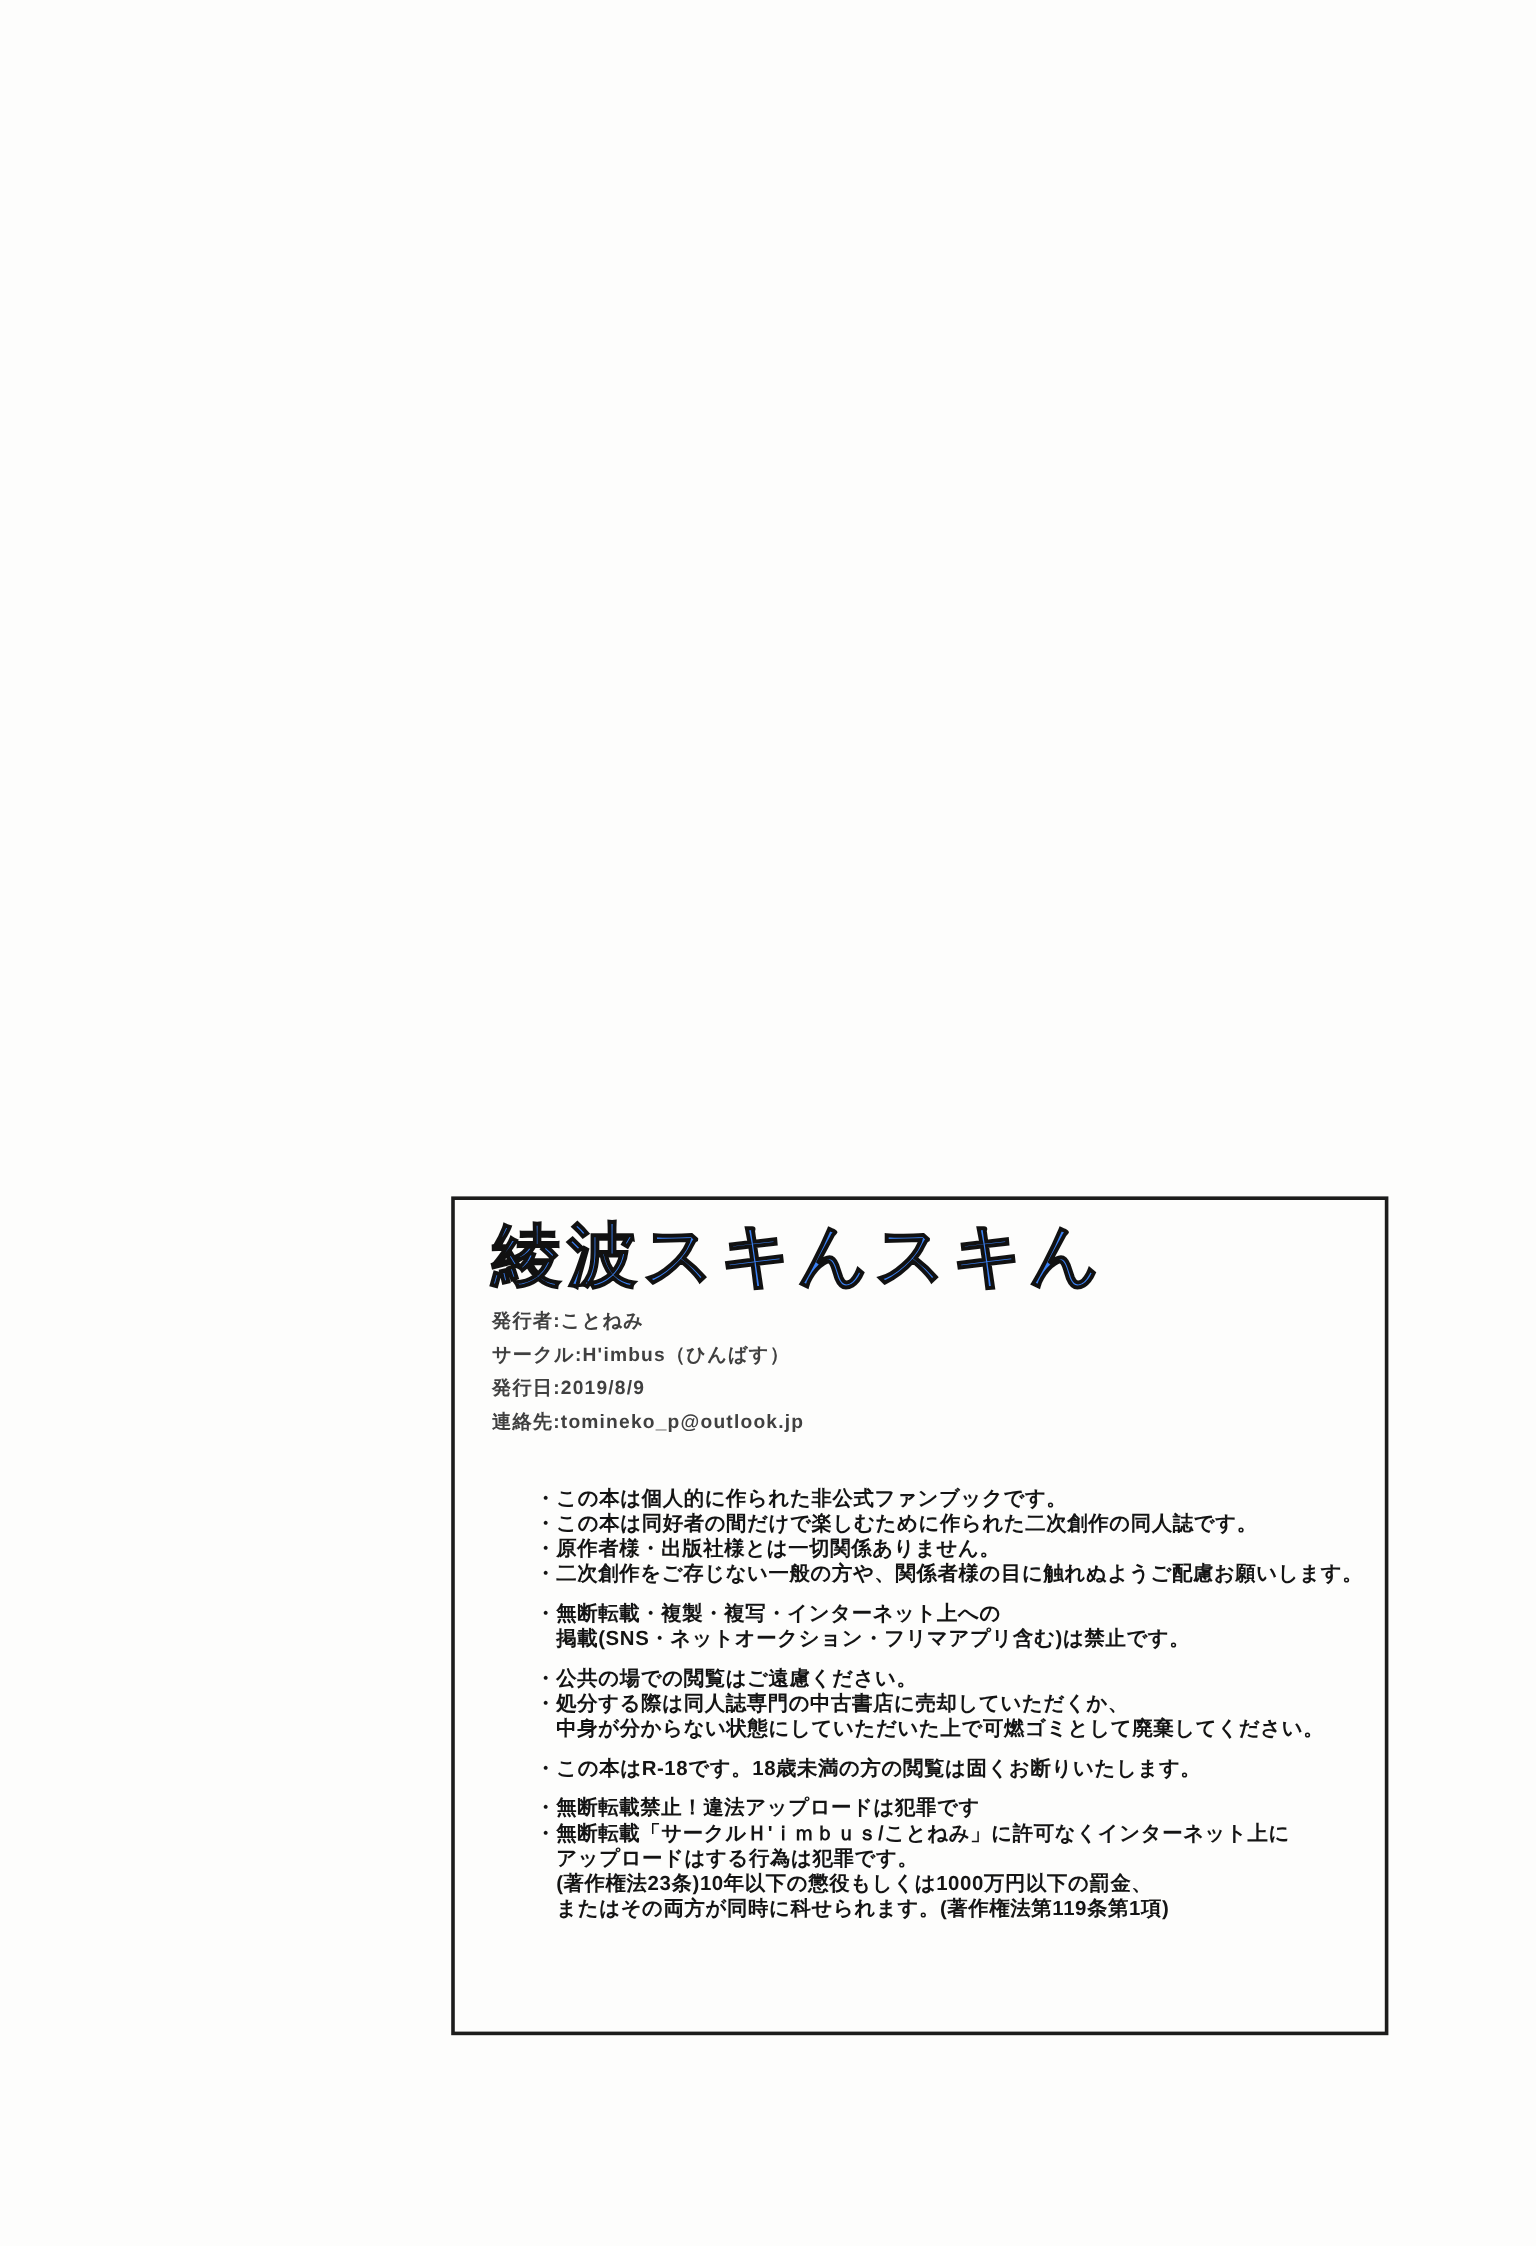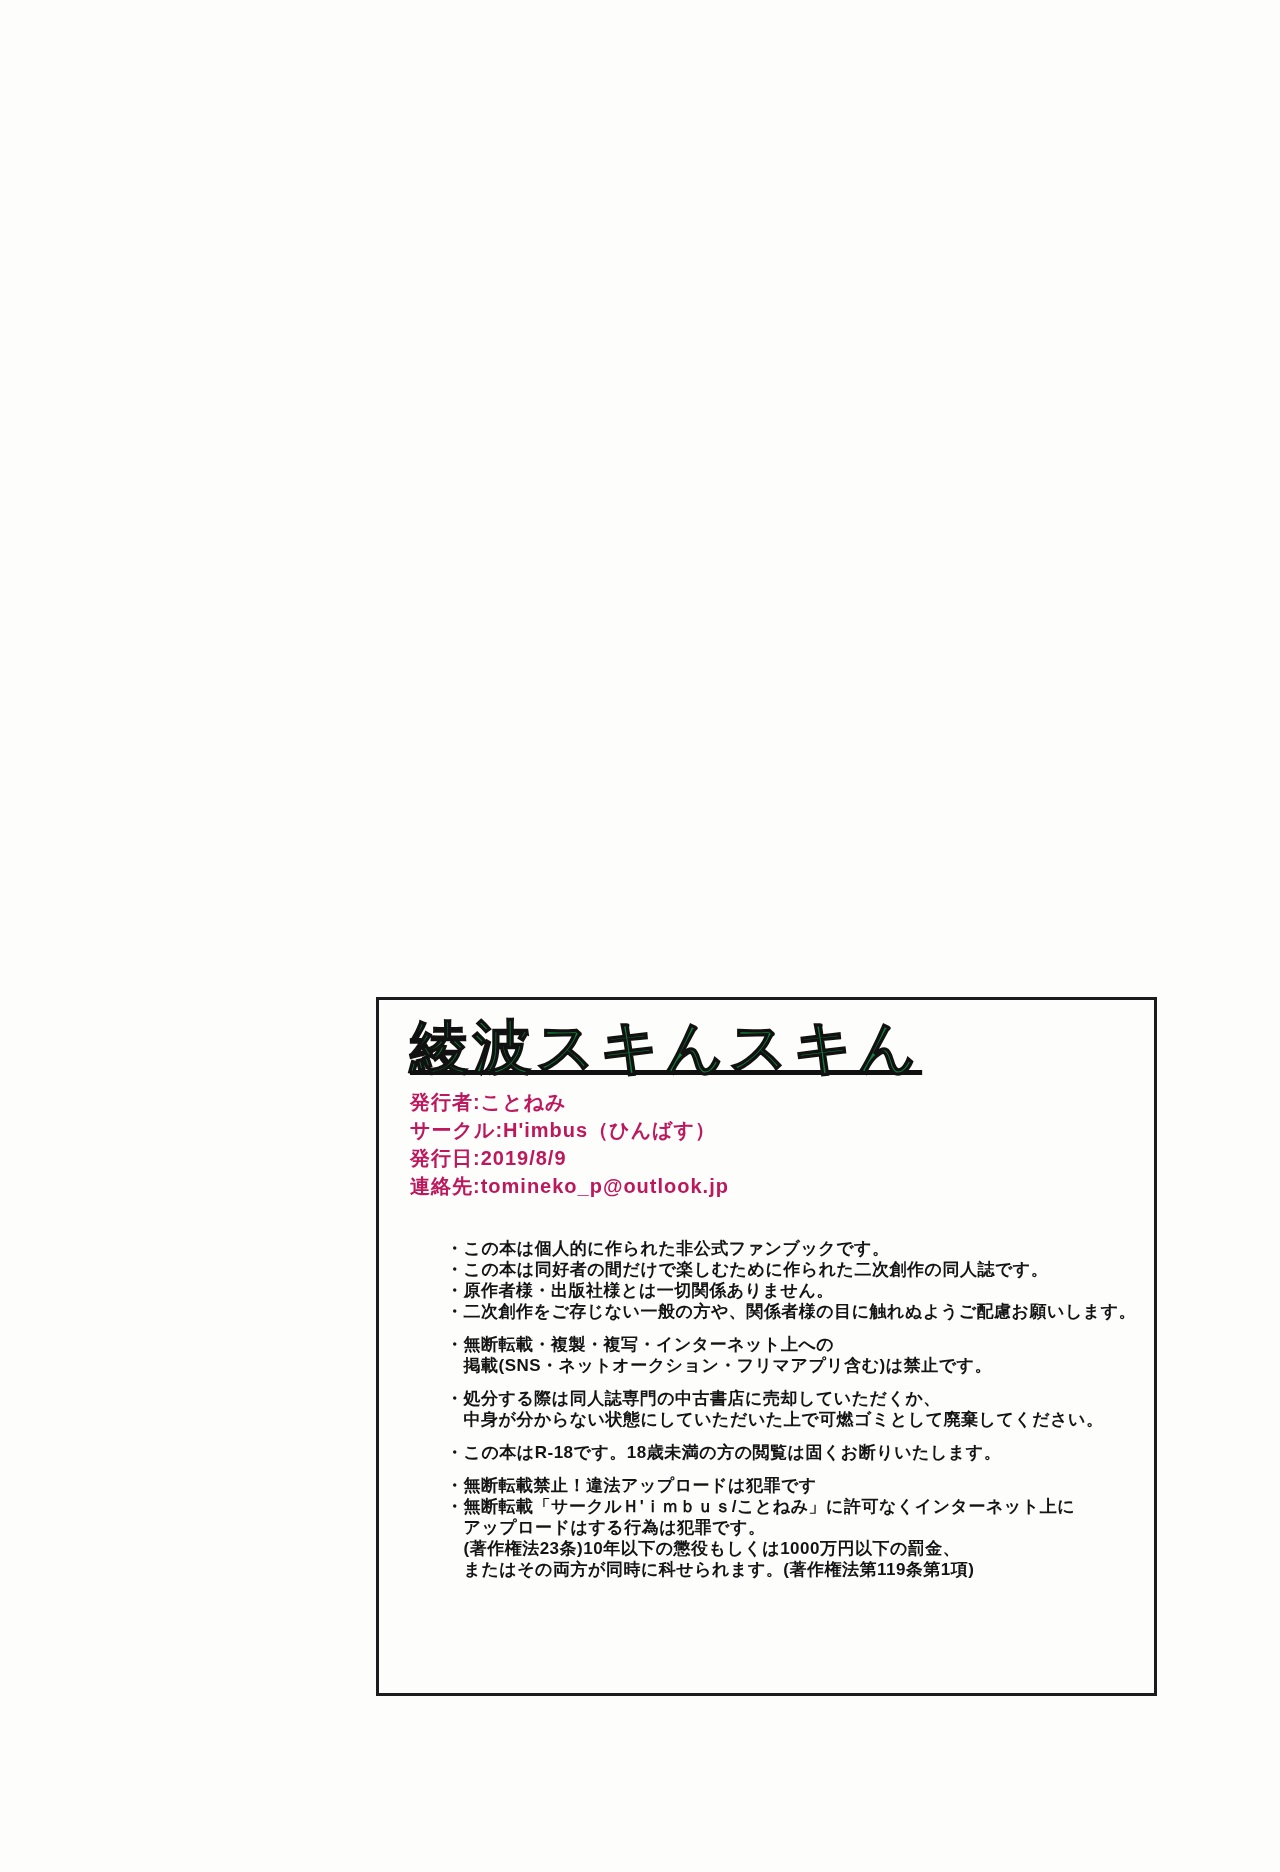--- a/index.html
+++ b/index.html
@@ -26,35 +26,34 @@
     background: #fdfdfc;
     box-sizing: content-box;
     padding: 16px 10px 0 31px;
   }
   .title {
     margin: 0 0 10px 0;
     font-size: 58px;
     line-height: 62px;
     font-weight: 900;
     letter-spacing: 5px;
-    color: #15803d;
+    color: #3b82f6;
     -webkit-text-stroke: 1.5px #111;
     white-space: pre;
-    text-decoration: underline;
   }
   .info-block {
     margin: 0;
   }
   .info-line {
-    font-size: 20px;
+    font-size: 16px;
     line-height: 28px;
     font-weight: 700;
     letter-spacing: 1px;
     white-space: pre;
-    color: #be185d;
+    color: #404040;
   }
   .printer-line {
     margin-top: 24px;
   }
   .disclaimers {
     margin-top: 38px;
   }
   .disclaimer-group {
     margin-bottom: 12px;
   }
@@ -92,20 +91,21 @@
         <div class="d-line">・原作者様・出版社様とは一切関係ありません。</div>
         <div class="d-line">・二次創作をご存じない一般の方や、関係者様の目に触れぬようご配慮お願いします。</div>
       </div>
 
       <div class="disclaimer-group">
         <div class="d-line">・無断転載・複製・複写・インターネット上への</div>
         <div class="d-line">　掲載(SNS・ネットオークション・フリマアプリ含む)は禁止です。</div>
       </div>
 
       <div class="disclaimer-group">
+        <div class="d-line">・公共の場での閲覧はご遠慮ください。</div>
         <div class="d-line">・処分する際は同人誌専門の中古書店に売却していただくか、</div>
         <div class="d-line">　中身が分からない状態にしていただいた上で可燃ゴミとして廃棄してください。</div>
       </div>
 
       <div class="disclaimer-group">
         <div class="d-line">・この本はR-18です。18歳未満の方の閲覧は固くお断りいたします。</div>
       </div>
 
       <div class="disclaimer-group">
         <div class="d-line">・無断転載禁止！違法アップロードは犯罪です</div>

